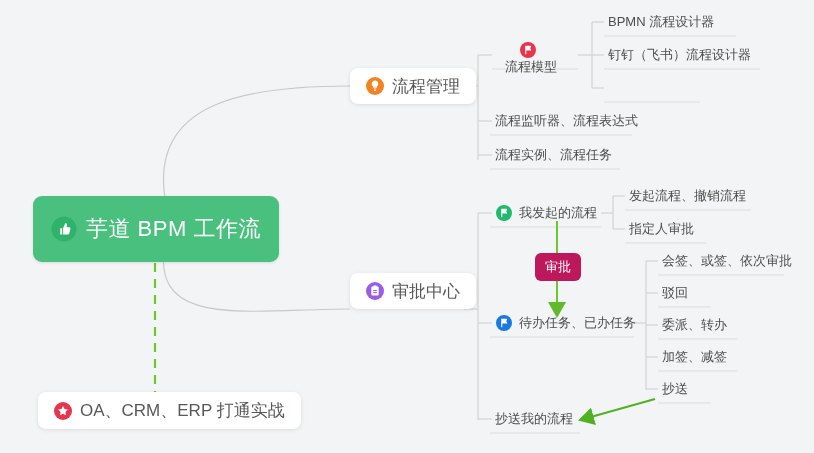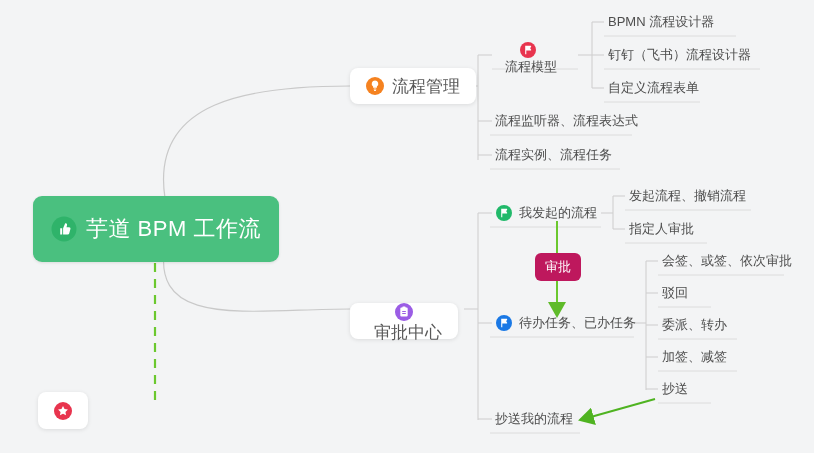--- a/index.html
+++ b/index.html
@@ -207,32 +207,29 @@
     </span>
     <span class="label">流程模型</span>
   </div>
 
   <div class="node leaf" style="left:604px; top:9px;">
     <span class="label">BPMN 流程设计器</span>
   </div>
   <div class="node leaf" style="left:604px; top:42px;">
     <span class="label">钉钉（飞书）流程设计器</span>
   </div>
-  <div class="node leaf" style="left:604px; top:75px;">
-    <span class="label">自定义流程表单</span>
-  </div>
 
   <div class="node leaf" style="left:491px; top:108px;">
     <span class="label">流程监听器、流程表达式</span>
   </div>
   <div class="node leaf" style="left:491px; top:142px;">
     <span class="label">流程实例、流程任务</span>
   </div>
 
-  <div class="node card" style="left:350px; top:303px;flex-direction:column;">
+  <div class="node card" style="left:350px; top:273px;">
     <span class="icon ic-18">
       <svg viewBox="0 0 18 18" width="18" height="18">
         <circle cx="9" cy="9" r="9" fill="#9b5de5"></circle>
         <rect x="5.3" y="4.6" width="7.4" height="9.0" rx="1.1" fill="#ffffff"></rect>
         <rect x="7.3" y="3.4" width="3.4" height="2.0" rx="0.8" fill="#ffffff"></rect>
         <rect x="7.0" y="8.0" width="4.0" height="0.9" rx="0.45" fill="#9b5de5"></rect>
         <rect x="7.0" y="10.0" width="4.0" height="0.9" rx="0.45" fill="#9b5de5"></rect>
       </svg>
     </span>
     <span class="label">审批中心</span>
@@ -289,15 +286,16 @@
     <span class="label">抄送我的流程</span>
   </div>
 
   <div class="node card" style="left:38px; top:392px; height:37px;">
     <span class="icon ic-18">
       <svg viewBox="0 0 18 18" width="18" height="18">
         <circle cx="9" cy="9" r="9" fill="#e8344e"></circle>
         <path d="M9,3.9 l1.52,3.08 3.4,0.5 -2.46,2.4 0.58,3.39 L9,11.66 5.96,13.27 6.54,9.88 4.08,7.48 7.48,6.98 z" fill="#ffffff"></path>
       </svg>
     </span>
+    <span class="label">OA、CRM、ERP 打通实战</span>
   </div>
 
 </div>
 
 </body></html>

